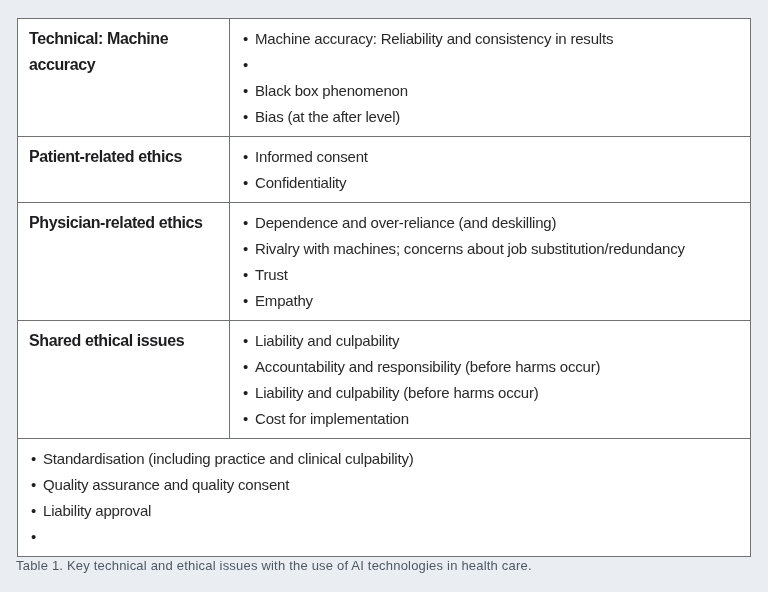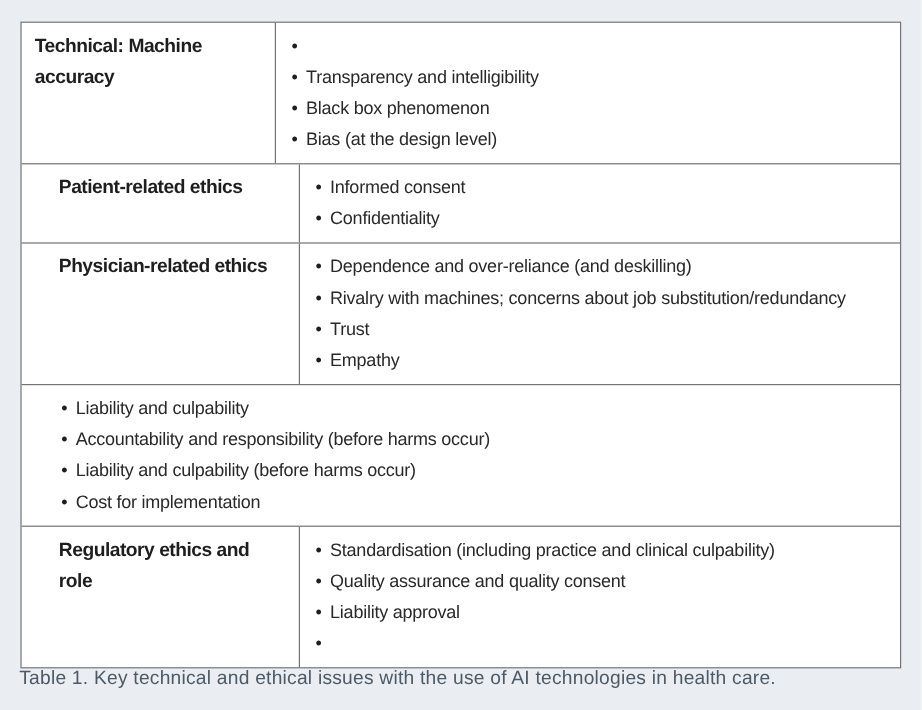--- a/index.html
+++ b/index.html
@@ -23,21 +23,20 @@
     width: 734px;
     background: var(--cell-bg, #ffffff);
     border: 1.5px solid var(--border-color, #6f7376);
   }
   .t-row {
     display: flex;
     align-items: stretch;
   }
   .t-row + .t-row {
     border-top: 1px solid var(--border-color, #6f7376);
-    padding-left: 20px;
   }
   .cat-cell {
     flex: 0 0 212px;
     border-right: 1px solid var(--border-color, #6f7376);
     padding: 7px 10px 6px 11px;
   }
   .cat-label {
     font-size: 16px;
     font-weight: bold;
     line-height: 26px;
@@ -64,53 +63,53 @@
   .dot {
     flex: 0 0 auto;
     margin-right: 7px;
     font-size: 15px;
     color: #1e1e20;
   }
   .caption {
     position: absolute;
     left: 16px;
     top: 557px;
-    font-size: 16px;
+    font-size: 13px;
     line-height: 17px;
     color: var(--caption-color, #4d5964);
     letter-spacing: 0.2px;
   }
 </style>
 </head>
 <body style="--page-bg: #eaeef3; --cell-bg: #ffffff; --border-color: #6f7376; --caption-color: #4d5964;">
 
 <div class="page">
 
   <div class="ethics-table">
 
     <div class="t-row">
       <div class="cat-cell">
         <div class="cat-label">Technical: Machine accuracy</div>
       </div>
       <div class="items-cell">
         <ul class="bullets">
           <li>
               <span class="dot">•</span>
-            </li>
-          <li>
-              <span class="dot">•</span>
-              <span>Transparency and intelligibility</span>
+              <span>Machine accuracy: Reliability and consistency in results</span>
+            </li>
+          <li>
+              <span class="dot">•</span>
             </li>
           <li>
               <span class="dot">•</span>
               <span>Black box phenomenon</span>
             </li>
           <li>
               <span class="dot">•</span>
-              <span>Bias (at the design level)</span>
+              <span>Bias (at the after level)</span>
             </li>
         </ul>
       </div>
     </div>
 
     <div class="t-row">
       <div class="cat-cell">
         <div class="cat-label">Patient-related ethics</div>
       </div>
       <div class="items-cell">
@@ -147,20 +146,23 @@
             </li>
           <li>
               <span class="dot">•</span>
               <span>Empathy</span>
             </li>
         </ul>
       </div>
     </div>
 
     <div class="t-row">
+      <div class="cat-cell">
+        <div class="cat-label">Shared ethical issues</div>
+      </div>
       <div class="items-cell">
         <ul class="bullets">
           <li>
               <span class="dot">•</span>
               <span>Liability and culpability</span>
             </li>
           <li>
               <span class="dot">•</span>
               <span>Accountability and responsibility (before harms occur)</span>
             </li>
@@ -170,23 +172,20 @@
             </li>
           <li>
               <span class="dot">•</span>
               <span>Cost for implementation</span>
             </li>
         </ul>
       </div>
     </div>
 
     <div class="t-row">
-      <div class="cat-cell">
-        <div class="cat-label">Regulatory ethics and role</div>
-      </div>
       <div class="items-cell">
         <ul class="bullets">
           <li>
               <span class="dot">•</span>
               <span>Standardisation (including practice and clinical culpability)</span>
             </li>
           <li>
               <span class="dot">•</span>
               <span>Quality assurance and quality consent</span>
             </li>

